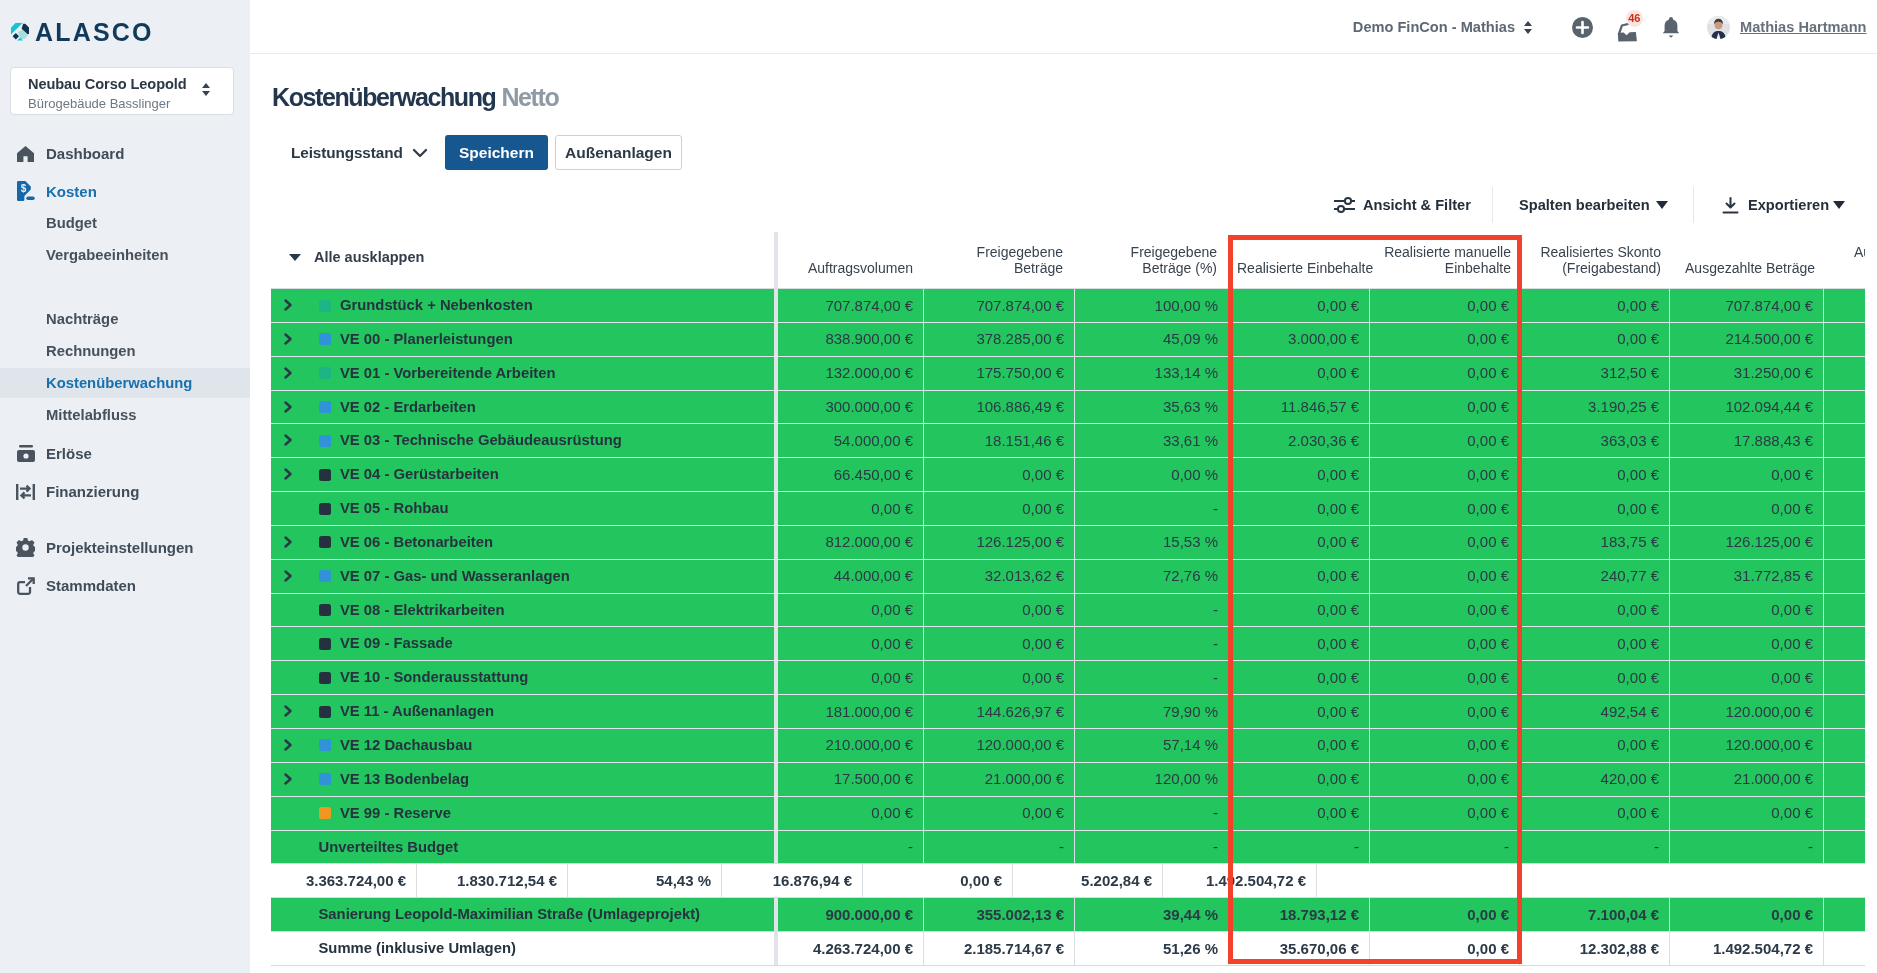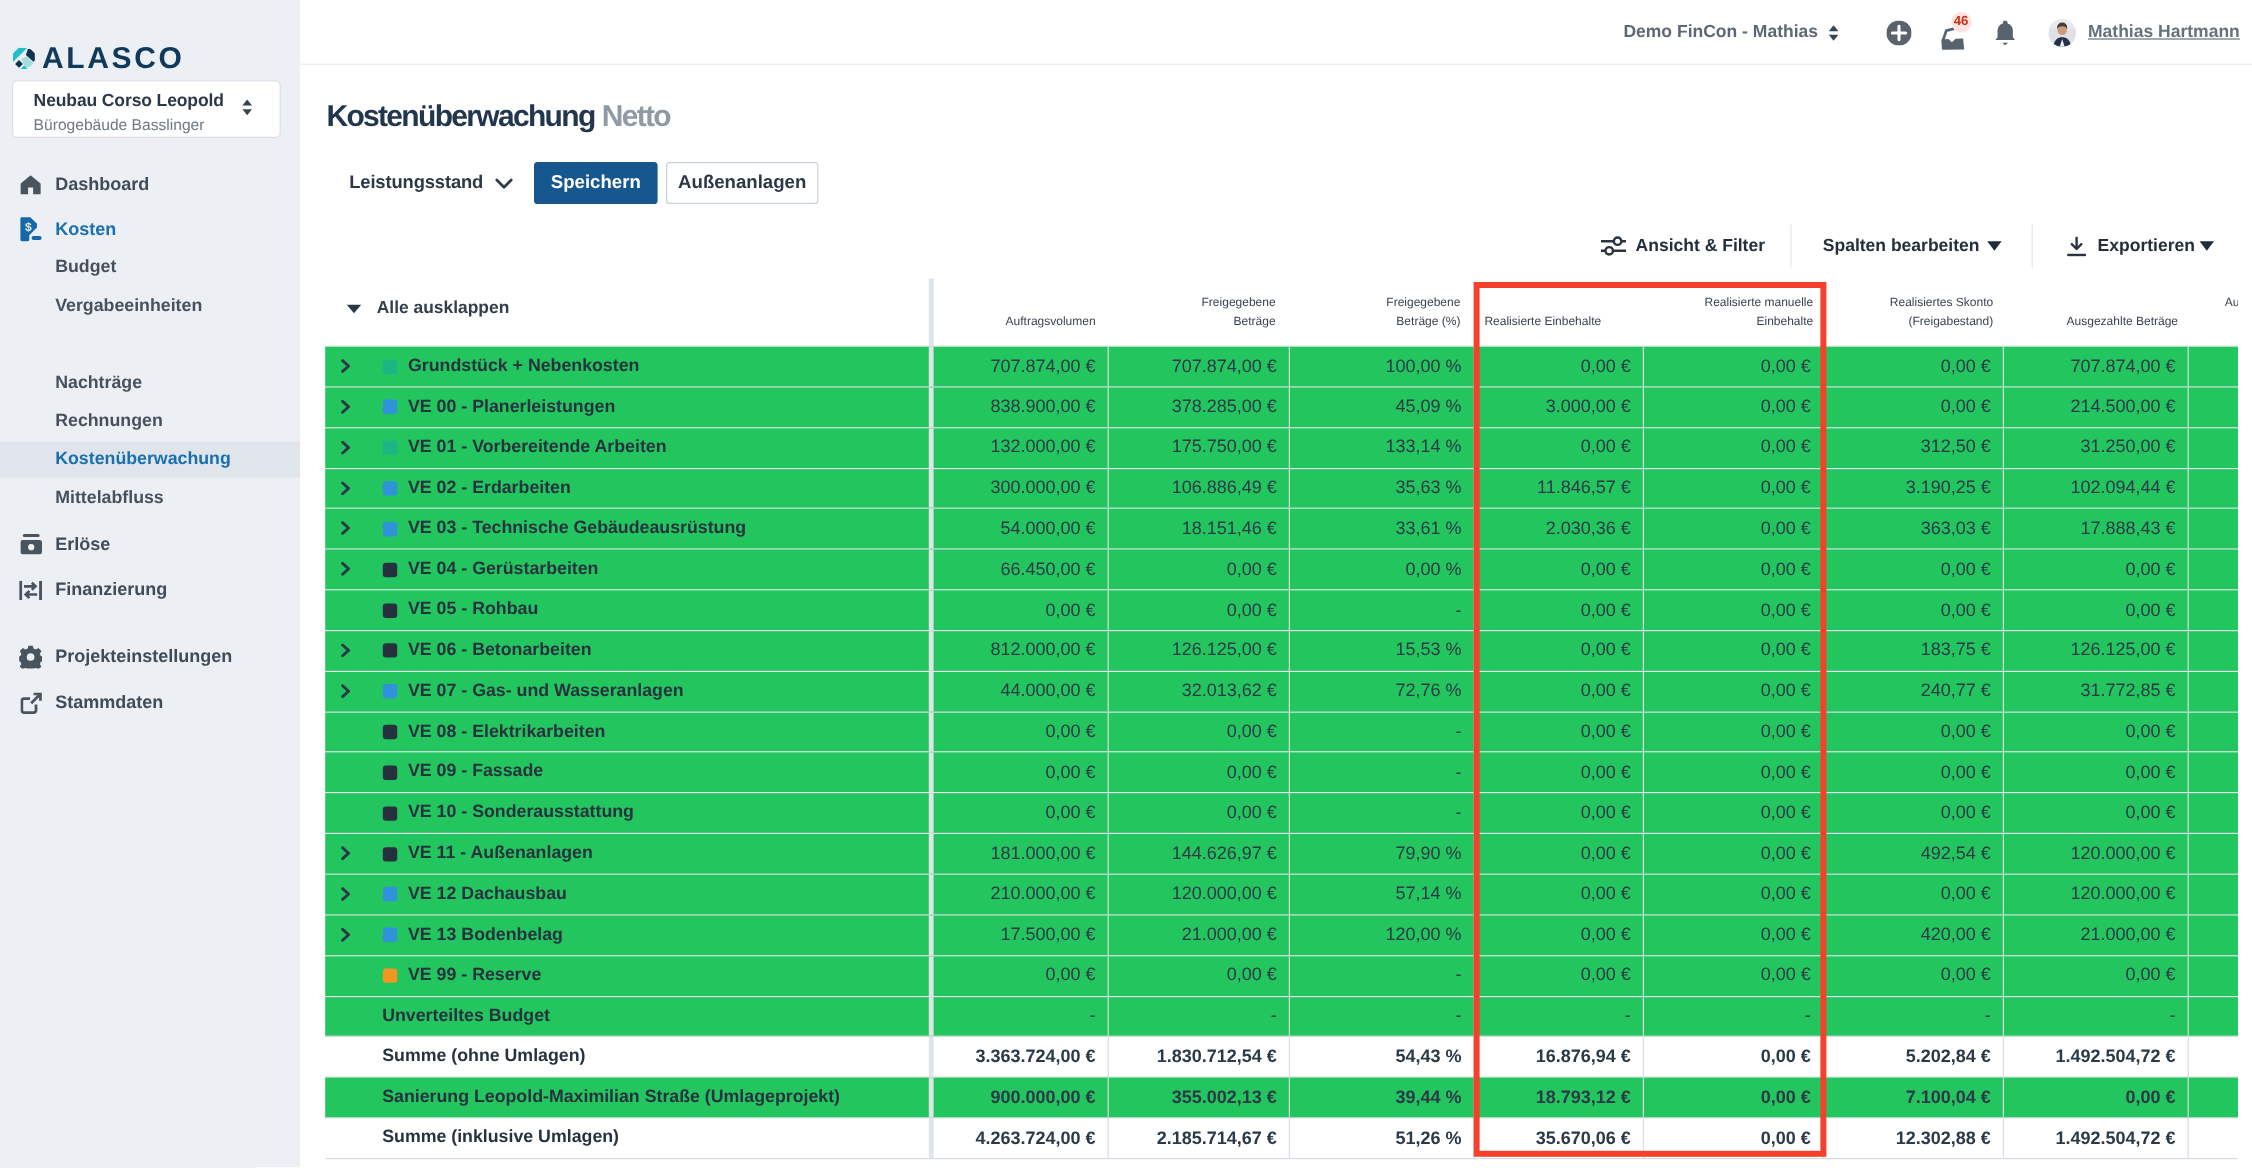--- a/index.html
+++ b/index.html
@@ -3,21 +3,21 @@
 <meta charset="utf-8">
 <title>Kostenüberwachung</title>
 <style>
 * { margin:0; padding:0; box-sizing:border-box; }
 html,body { width:1877px; height:973px; overflow:hidden; background:#fff;
   font-family:"Liberation Sans", sans-serif; }
 body { position:relative; }
 
 
 .sidebar { position:absolute; left:0; top:0; width:250px; height:973px; background:#eceff3; }
-.logo { position:absolute; left:10px; top:39px; height:20px; display:flex; align-items:center; }
+.logo { position:absolute; left:10px; top:22px; height:20px; display:flex; align-items:center; }
 .logo-text { font-size:25px; font-weight:bold; color:#0f3a5c; letter-spacing:2.2px; margin-left:5px; }
 .projbox { position:absolute; left:10px; top:67px; width:224px; height:48px; background:#fff;
   border:1px solid #d8dee4; border-radius:4px; }
 .projbox .t1 { position:absolute; left:17px; top:8px; font-size:14.6px; font-weight:bold; color:#2c3845; letter-spacing:-0.1px; }
 .projbox .t2 { position:absolute; left:17px; top:28px; font-size:13px; color:#6d7884; }
 .updn { position:absolute; right:22px; top:15px; width:9px; height:18px; }
 .updn .u { width:0;height:0;border-left:4.5px solid transparent;border-right:4.5px solid transparent;border-bottom:5.5px solid #39434f; margin-bottom:3px;}
 .updn .d { width:0;height:0;border-left:4.5px solid transparent;border-right:4.5px solid transparent;border-top:5.5px solid #39434f;}
 .nitem { position:absolute; left:0; width:250px; height:30px; display:flex; align-items:center; }
 .nitem .ic { position:absolute; left:16px; top:6px; width:19px; height:19px; display:flex; align-items:center; justify-content:center;}
@@ -49,21 +49,21 @@
 
 .rctl { position:absolute; top:188px; height:34px; display:flex; align-items:center; font-size:14.6px;
   font-weight:bold; color:#242f3b; }
 .vdiv { position:absolute; top:187px; width:1px; height:36px; background:#e4e8ec; }
 .caret { display:inline-block; width:0; height:0; border-left:6.5px solid transparent;
   border-right:6.5px solid transparent; border-top:8px solid #222c38; }
 
 
 .table { position:absolute; left:271px; top:232px; width:1594px; }
 .thead { position:relative; height:56px; background:#fff; }
-.hcell { position:absolute; bottom:12px; font-size:10px; color:#39434e; line-height:15.5px; text-align:right; }
+.hcell { position:absolute; bottom:12px; font-size:14px; color:#39434e; line-height:15.5px; text-align:right; }
 .alle { position:absolute; left:18px; top:17px; font-size:14.5px; font-weight:600; color:#323e4a;
   display:flex; align-items:center; }
 .alle .tri { width:0;height:0;border-left:6px solid transparent;border-right:6px solid transparent;
   border-top:7px solid #2b3845; margin-right:13px; }
 .tbody { position:relative; border-top:1px solid #d8dde2; }
 .row { display:flex; height:33.85px; background:#22c55e; border-bottom:1px solid #e2e6ea; }
 .row.wl { background:#fff; }
 .row.sum { border-bottom:1px solid #d5dbe0; }
 .tc { width:507px; position:relative; border-right:4px solid #e0e4e8; }
 .tc .ar { position:absolute; left:12px; top:10px; width:10px; height:12px; }
@@ -582,23 +582,20 @@
         <div class="nc c1">-</div>
         <div class="nc c2">-</div>
         <div class="nc c3">-</div>
         <div class="nc c4">-</div>
         <div class="nc c5">-</div>
         <div class="nc c6">-</div>
         <div class="nc c7">-</div>
         <div class="nc c8"></div>
       </div>
 <div class="row sum wl bold">
-        <div class="tc">
-          <span class="slb">Summe (ohne Umlagen)</span>
-        </div>
         <div class="nc c1">3.363.724,00 €</div>
         <div class="nc c2">1.830.712,54 €</div>
         <div class="nc c3">54,43 %</div>
         <div class="nc c4">16.876,94 €</div>
         <div class="nc c5">0,00 €</div>
         <div class="nc c6">5.202,84 €</div>
         <div class="nc c7">1.492.504,72 €</div>
         <div class="nc c8"></div>
       </div>
 <div class="row sum lt bold">

